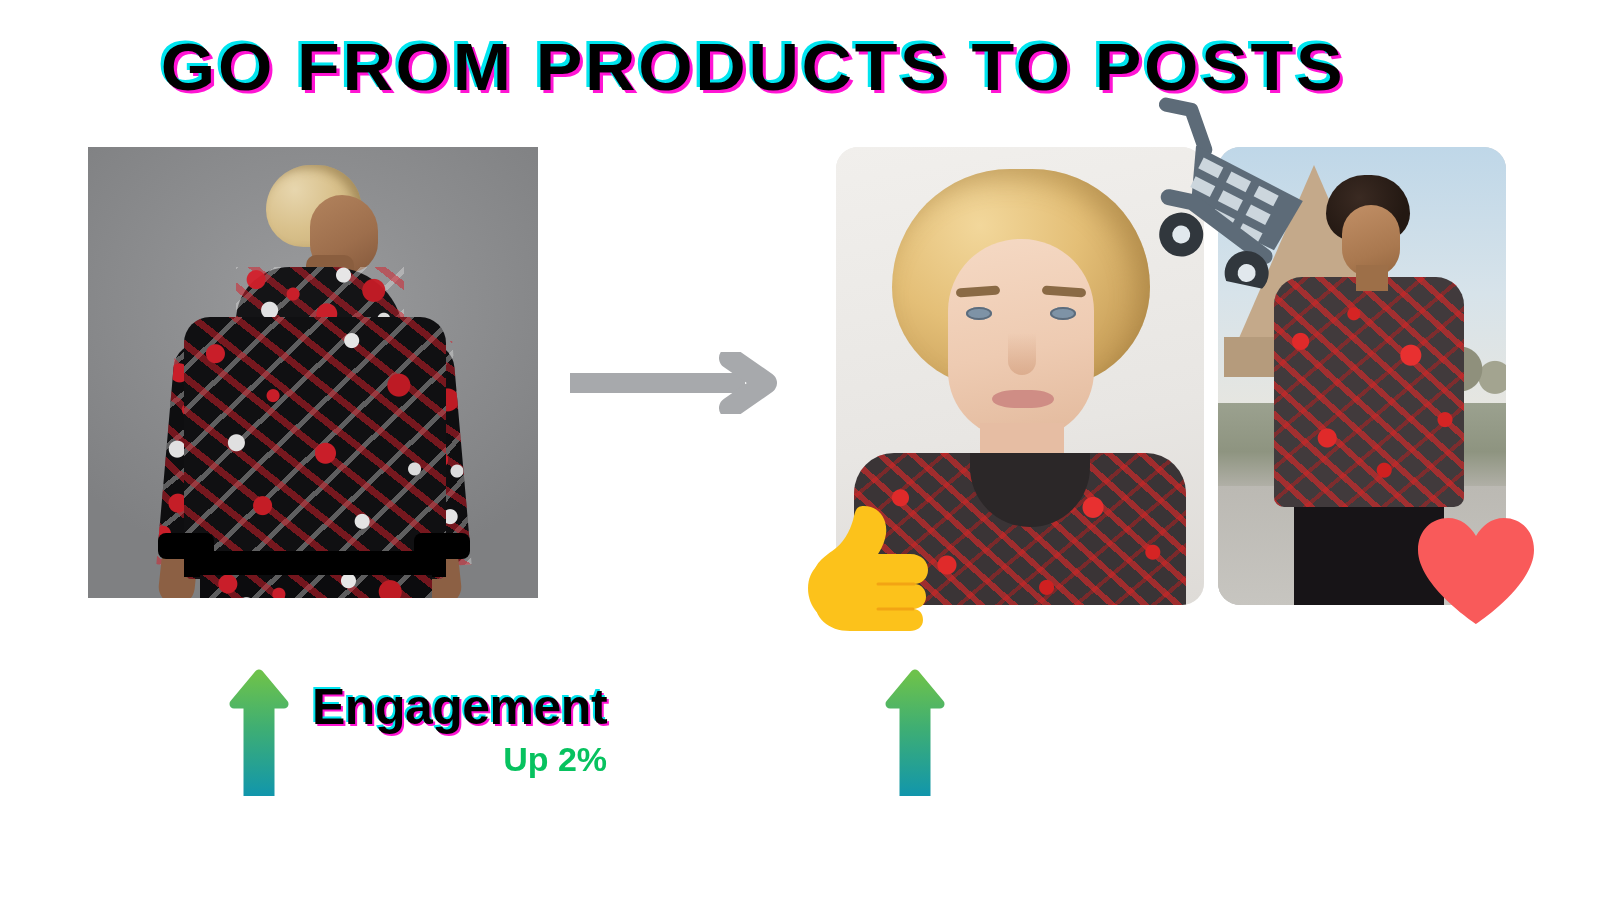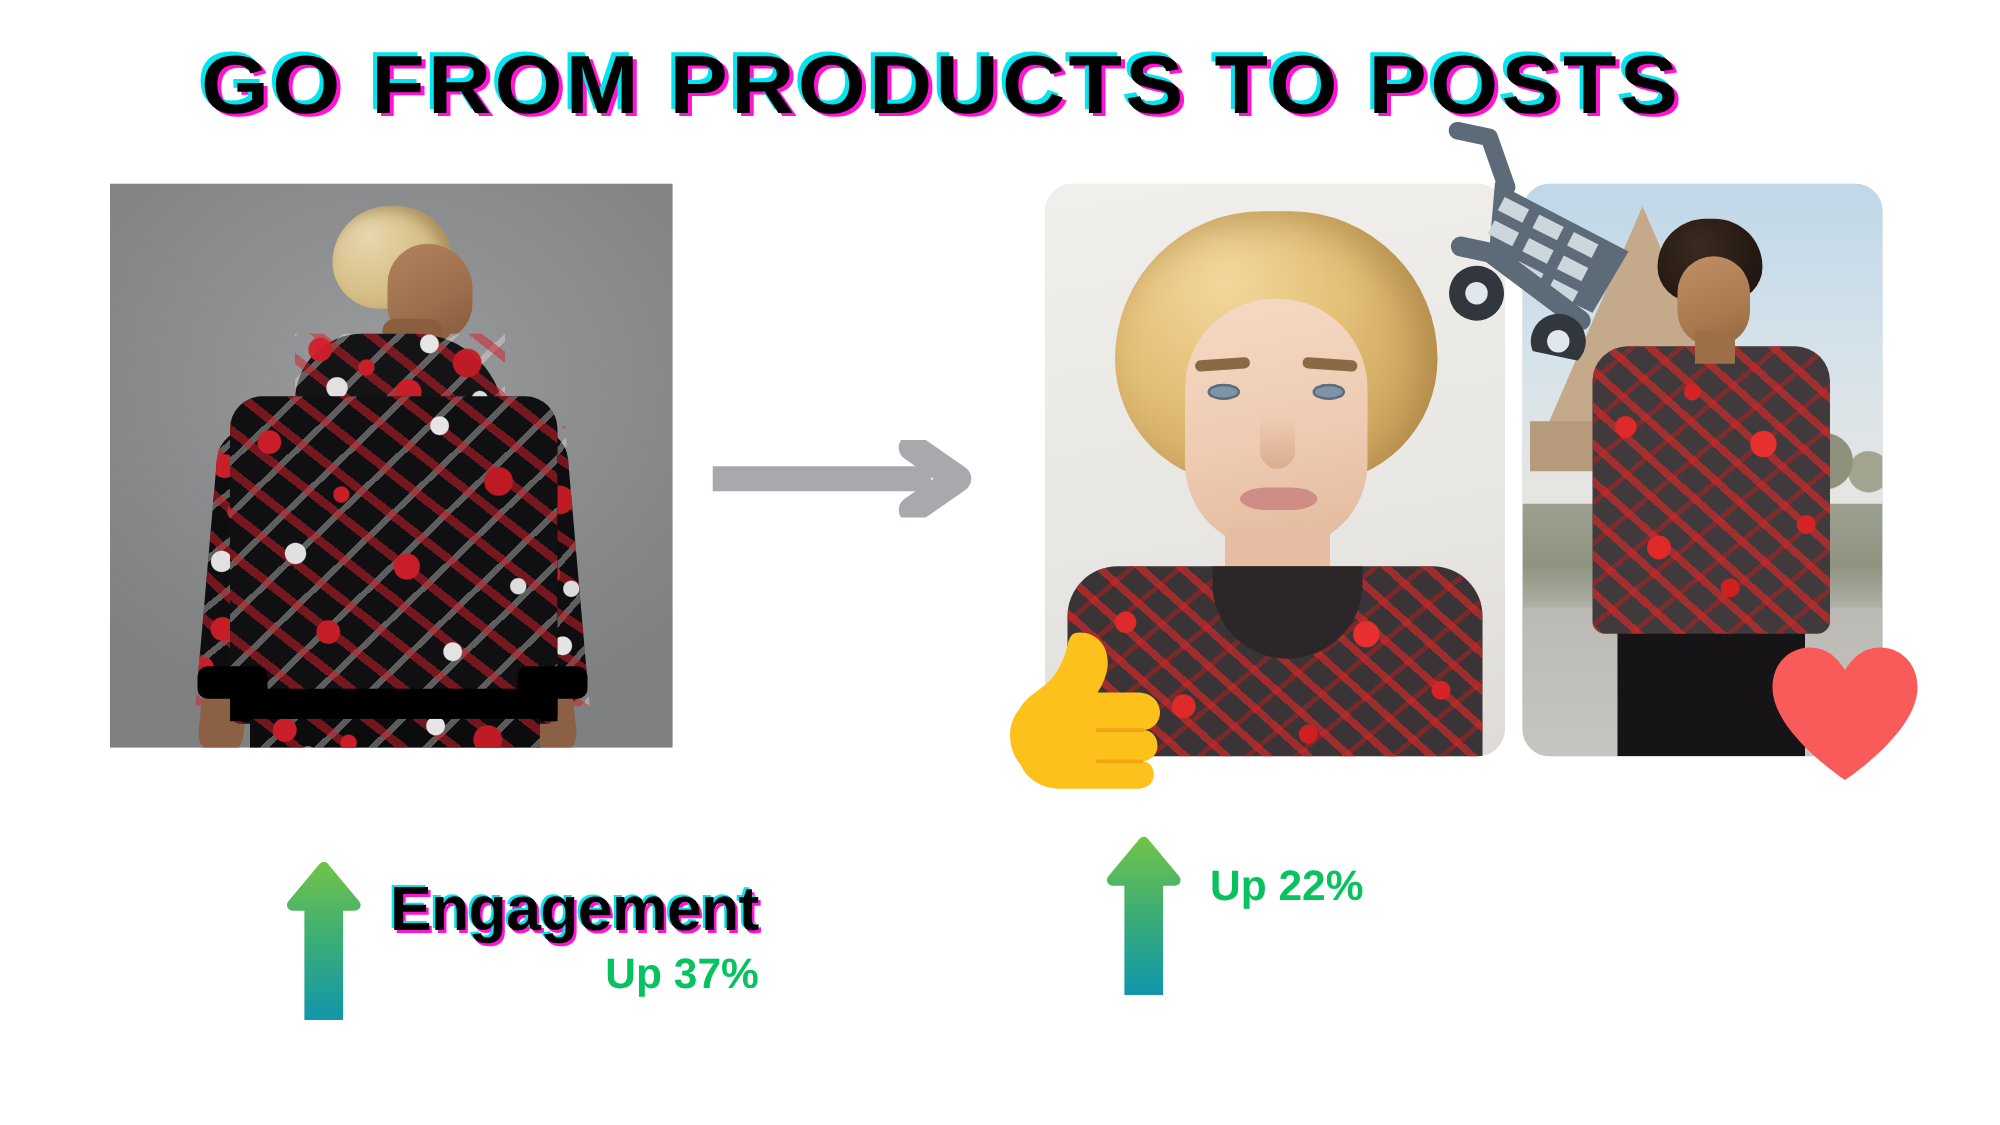--- a/index.html
+++ b/index.html
@@ -372,21 +372,21 @@
     left: 1414px; top: 514px;
     width: 124px; height: 114px;
   }
 
   
   .metric {
     position: absolute;
     display: flex;
     align-items: flex-start;
   }
-  #metric-engagement { left: 228px; top: 688px; }
+  #metric-engagement { left: 228px; top: 668px; }
   #metric-traffic    { left: 884px; top: 668px; }
 
   .metric-arrow {
     width: 62px;
     height: 128px;
     flex: 0 0 auto;
   }
   .metric-text {
     margin-left: 22px;
     padding-top: 14px;
@@ -547,35 +547,34 @@
             <stop offset="0%" stop-color="#6dc24b"></stop>
             <stop offset="45%" stop-color="#3eae74"></stop>
             <stop offset="100%" stop-color="#1196ac"></stop>
           </linearGradient>
         </defs>
         <path d="M31 6 L56 36 L42 36 L42 128 L20 128 L20 36 L6 36 Z" fill="url(#gradEng)" stroke="url(#gradEng)" stroke-width="9" stroke-linejoin="round"></path>
       </svg>
     </div>
     <div class="metric-text">
       <div class="metric-label">Engagement</div>
-      <div class="metric-delta">Up 37%</div>
+      <div class="metric-delta">Up 2%</div>
     </div>
   </div>
 
   <div id="metric-traffic" class="metric">
     <div class="metric-arrow">
       <svg width="62" height="128" viewBox="0 0 62 128" xmlns="http://www.w3.org/2000/svg" aria-hidden="true">
         <defs>
           <linearGradient id="gradTraf" x1="0" y1="0" x2="0" y2="1">
             <stop offset="0%" stop-color="#6dc24b"></stop>
             <stop offset="45%" stop-color="#3eae74"></stop>
             <stop offset="100%" stop-color="#1196ac"></stop>
           </linearGradient>
         </defs>
         <path d="M31 6 L56 36 L42 36 L42 128 L20 128 L20 36 L6 36 Z" fill="url(#gradTraf)" stroke="url(#gradTraf)" stroke-width="9" stroke-linejoin="round"></path>
       </svg>
     </div>
     <div class="metric-text">
-      <div class="metric-delta">Up 22%</div>
     </div>
   </div>
 
 </div>
 
 </body></html>

